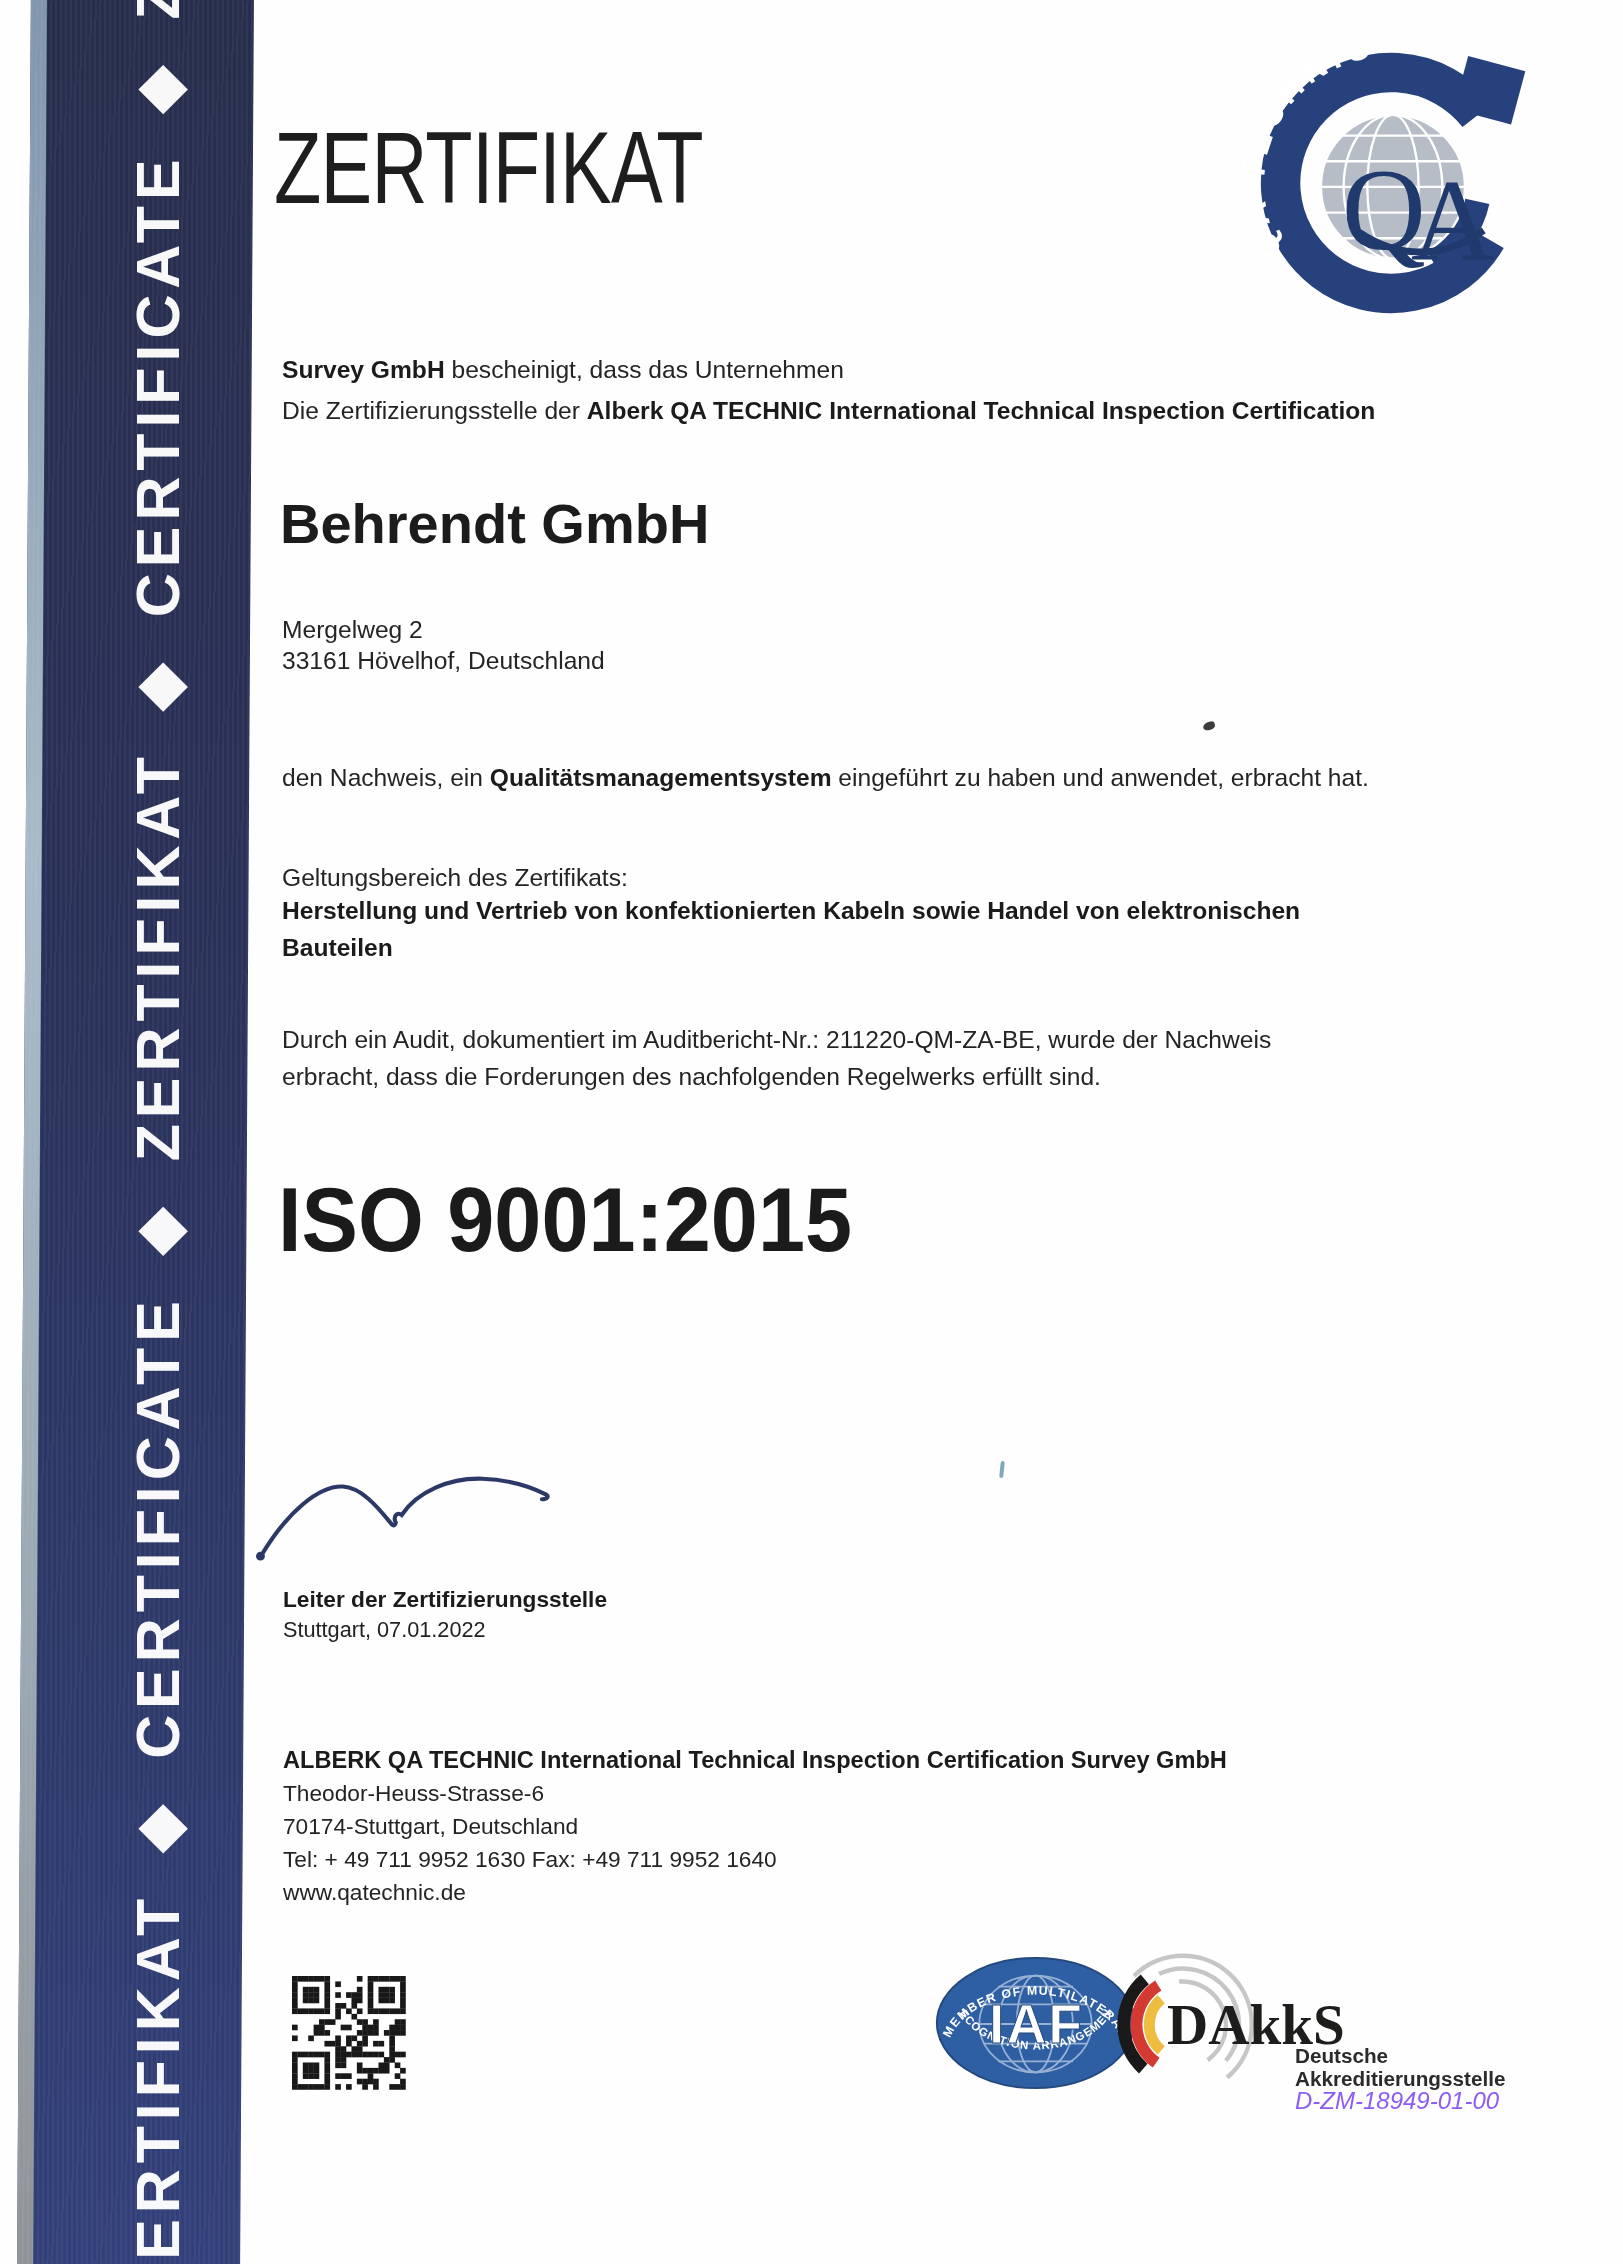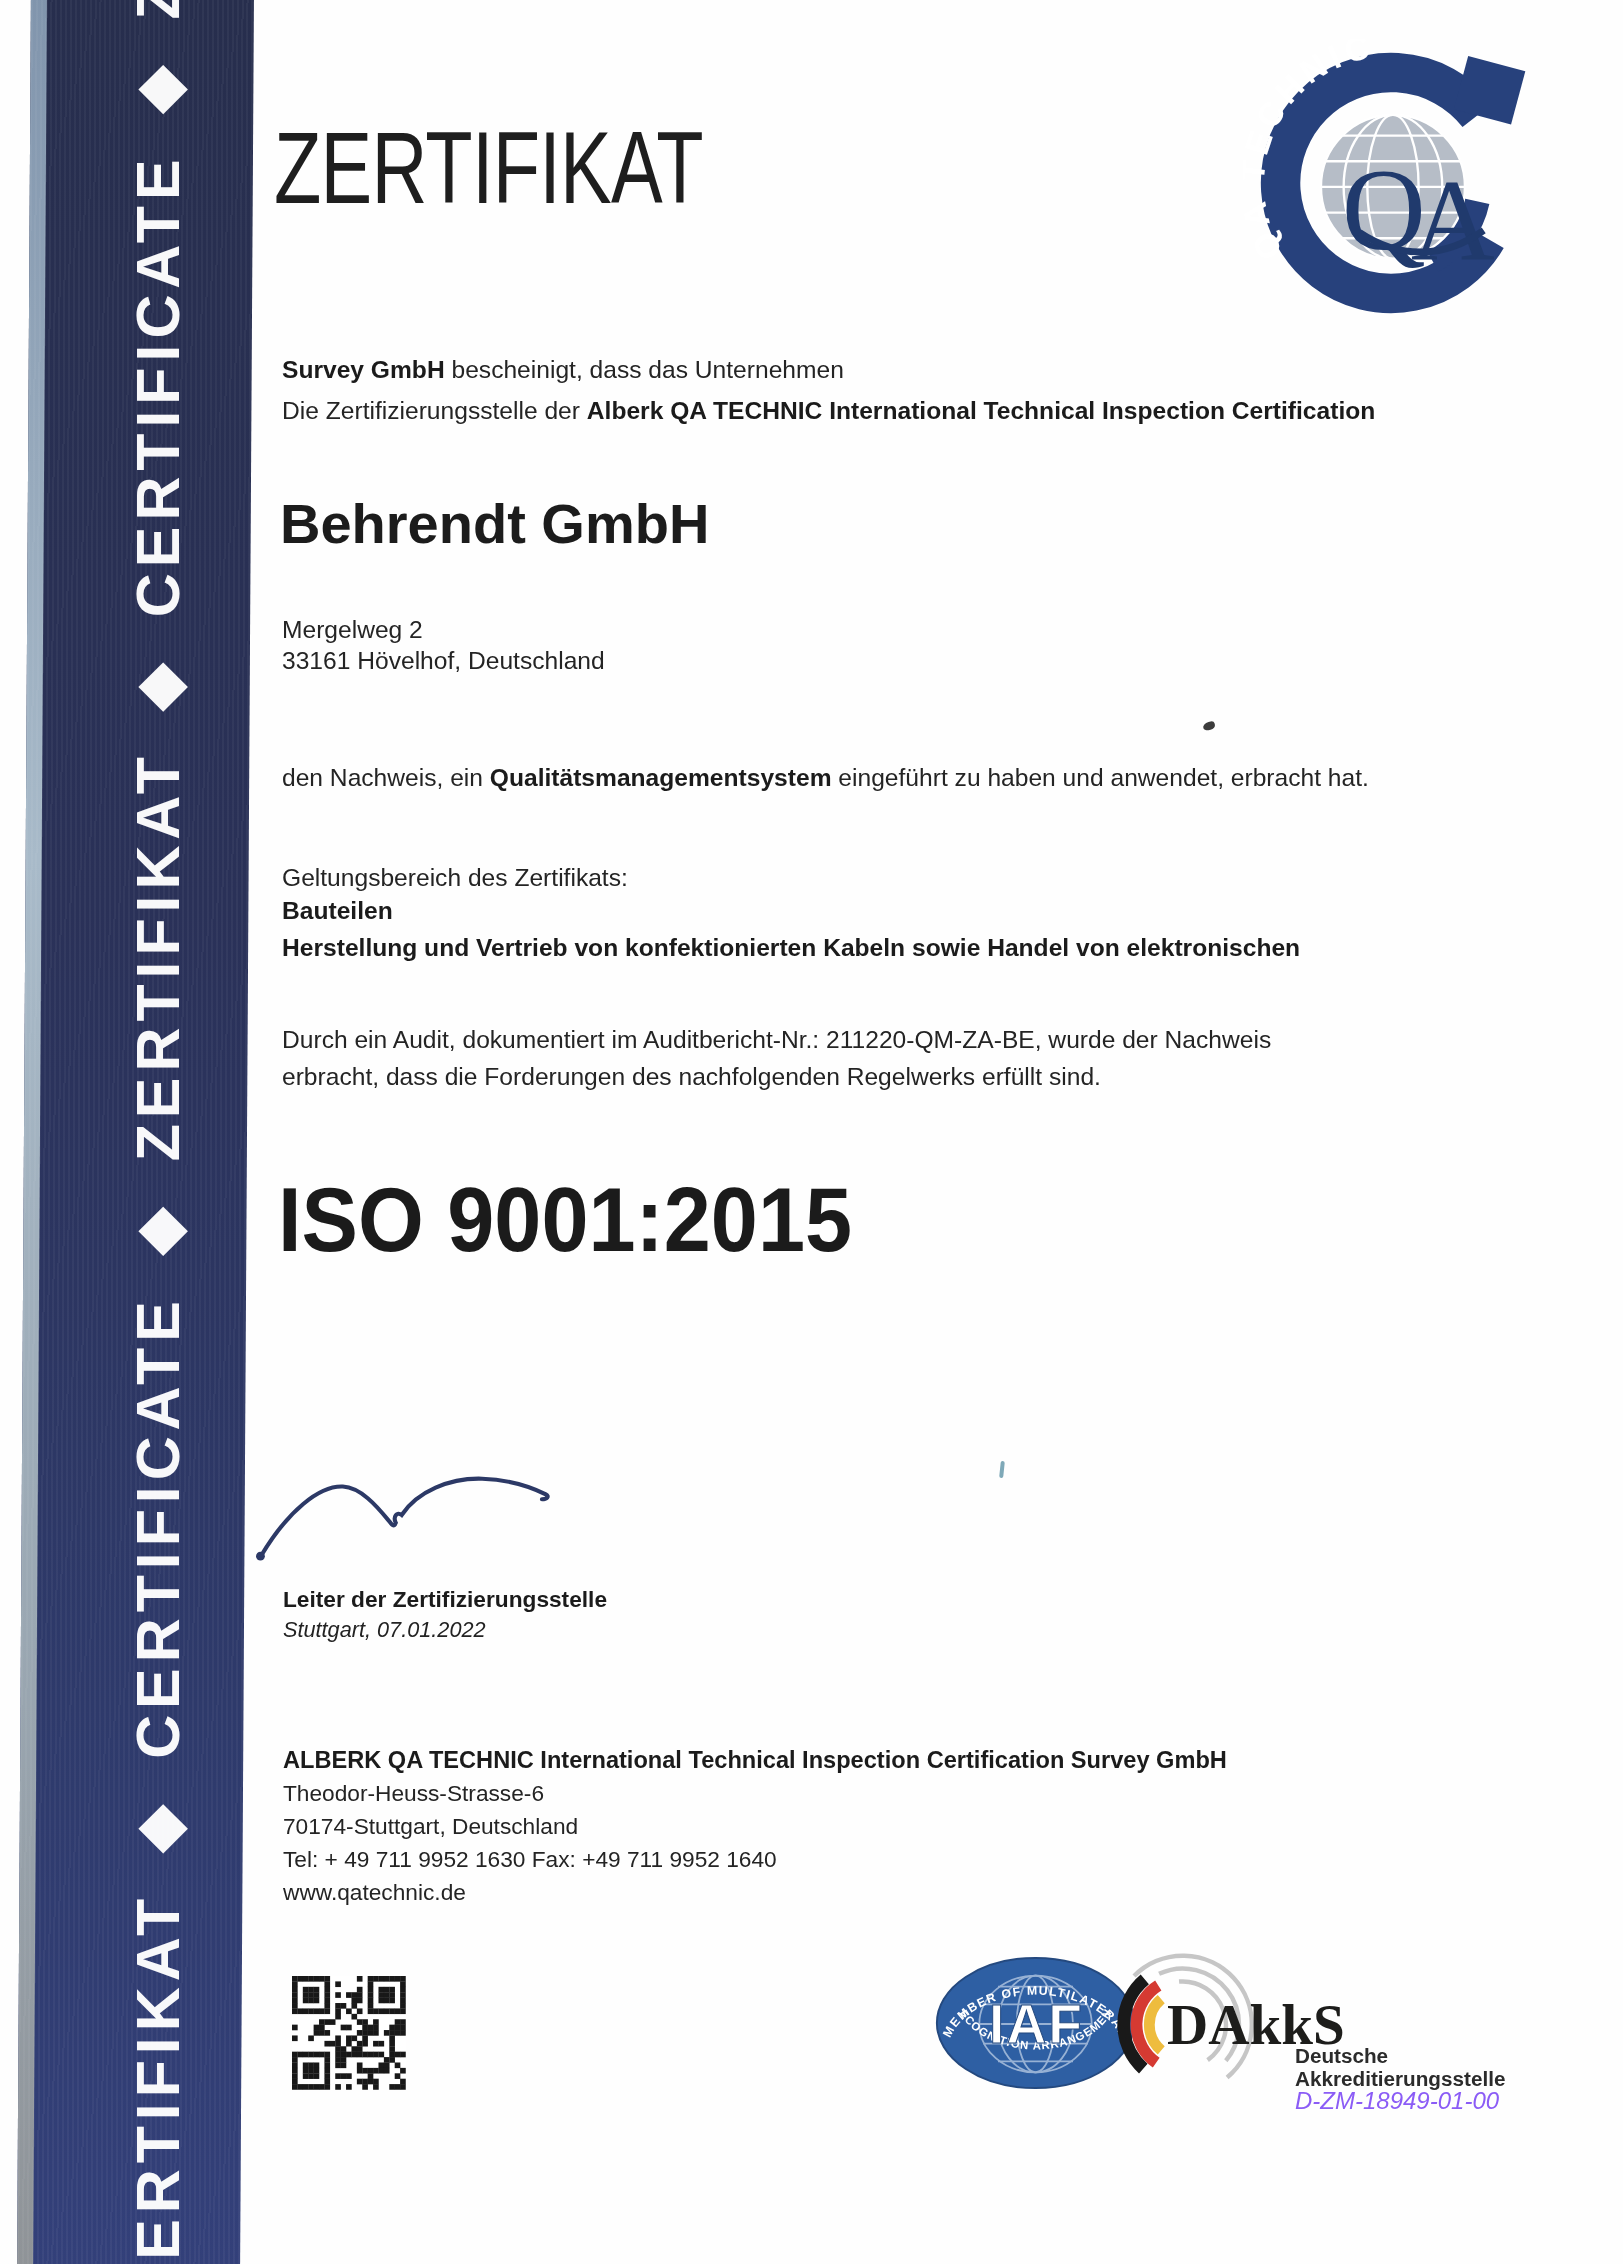--- a/index.html
+++ b/index.html
@@ -28,21 +28,21 @@
   .statement{left:282px;top:757px;}
   .scope-label{left:282px;top:857px;}
   .scope-text{left:282px;top:892px;font-weight:bold;line-height:37px;color:#1b1b1b;}
   .audit{left:282px;top:1021px;line-height:37px;}
   .iso{position:absolute;left:278px;top:1168px;font-size:91px;font-weight:bold;color:#1b1b1b;
         transform:scaleX(.93);transform-origin:0 0;white-space:nowrap;}
   .reg{position:absolute;left:282px;top:1330px;font-size:25.6px;line-height:39px;color:#242424;}
   .reg-row{display:flex;}
   .reg-label{width:368px;}
   .sig-role{position:absolute;left:283px;top:1586px;font-size:22.7px;font-weight:bold;color:#1b1b1b;}
-  .sig-place{position:absolute;left:283px;top:1617px;font-size:21.7px;font-style:italic;}
+  .sig-place{position:absolute;left:283px;top:1617px;font-size:21.7px;}
   .issuer{position:absolute;left:283px;top:1744px;font-size:22.7px;line-height:33px;color:#242424;white-space:nowrap;}
   .issuer .head{font-size:23.6px;font-weight:bold;color:#1b1b1b;}
   
   .speck{position:absolute;left:1203px;top:722px;width:11.8px;height:7.9px;border-radius:60% 40% 50% 50%;
         background:#3c3c3c;transform:rotate(-15deg);}
   .teal-mark{position:absolute;left:1000px;top:1461px;width:3.9px;height:16.7px;border-radius:2px;
         background:#7fa9b8;transform:rotate(6deg);}
   
   .qa-logo{position:absolute;left:1243px;top:39px;}
   .sig-svg{position:absolute;left:248px;top:1464px;}
@@ -102,22 +102,22 @@
   <div class="tblock address">
     <div>Mergelweg 2</div>
     <div>33161 Hövelhof, Deutschland</div>
   </div>
   <div class="speck"></div>
 
   <div class="tblock statement"><span>den Nachweis, ein </span><span class="b">Qualitätsmanagementsystem</span><span> eingeführt zu haben und anwendet, erbracht hat.</span></div>
 
   <div class="tblock scope-label">Geltungsbereich des Zertifikats:</div>
   <div class="tblock scope-text">
+    <div>Herstellung und Vertrieb von konfektionierten Kabeln sowie Handel von elektronischen</div>
     <div>Bauteilen</div>
-    <div>Herstellung und Vertrieb von konfektionierten Kabeln sowie Handel von elektronischen</div>
   </div>
 
   <div class="tblock audit">
     <div>Durch ein Audit, dokumentiert im Auditbericht-Nr.: 211220-QM-ZA-BE, wurde der Nachweis</div>
     <div>erbracht, dass die Forderungen des nachfolgenden Regelwerks erfüllt sind.</div>
   </div>
 
   <div class="iso">ISO 9001:2015</div>
 
 

